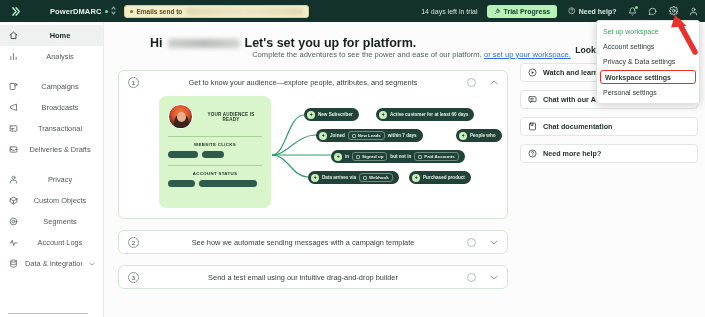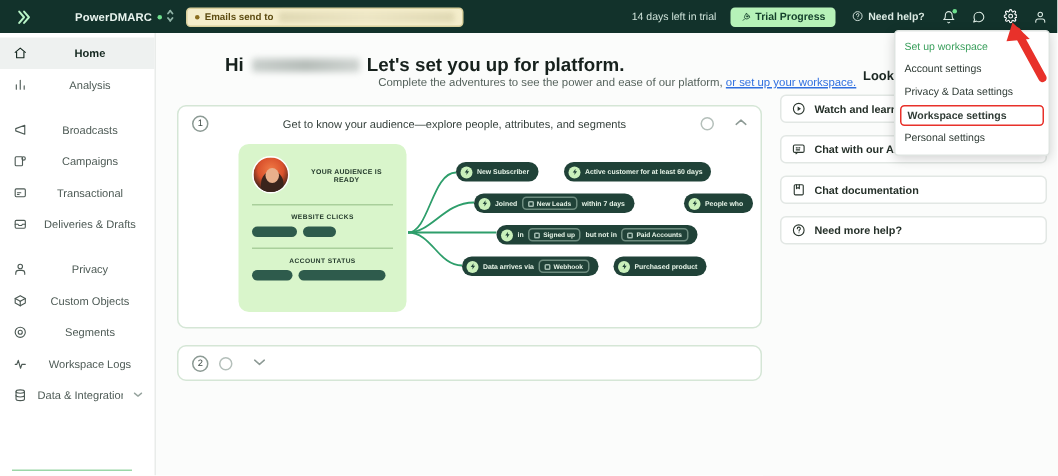--- a/index.html
+++ b/index.html
@@ -279,34 +279,34 @@
           </svg>
         </span>
       <span class="lbl">Analysis</span>
     </div>
 
     <div class="nav-gap"></div>
 
     <div class="nav-item">
       <span class="ic">
           <svg width="9" height="9" viewBox="0 0 24 24" fill="none" stroke="#4d5a55" stroke-width="2" stroke-linecap="round" stroke-linejoin="round">
-            <path d="M20 4v16L4 14V10z"></path>
-          </svg>
-        </span>
-      <span class="lbl">Broadcasts</span>
-    </div>
-
-    <div class="nav-item">
-      <span class="ic">
-          <svg width="9" height="9" viewBox="0 0 24 24" fill="none" stroke="#4d5a55" stroke-width="2" stroke-linecap="round" stroke-linejoin="round">
             <rect x="3" y="4" width="13" height="16" rx="2"></rect>
             <circle cx="18" cy="7" r="3"></circle>
           </svg>
         </span>
       <span class="lbl">Campaigns</span>
+    </div>
+
+    <div class="nav-item">
+      <span class="ic">
+          <svg width="9" height="9" viewBox="0 0 24 24" fill="none" stroke="#4d5a55" stroke-width="2" stroke-linecap="round" stroke-linejoin="round">
+            <path d="M20 4v16L4 14V10z"></path>
+          </svg>
+        </span>
+      <span class="lbl">Broadcasts</span>
     </div>
 
     <div class="nav-item">
       <span class="ic">
           <svg width="9" height="9" viewBox="0 0 24 24" fill="none" stroke="#4d5a55" stroke-width="2" stroke-linecap="round" stroke-linejoin="round">
             <rect x="3" y="5" width="18" height="14" rx="2"></rect>
             <path d="M7 12h6M7 15h3"></path>
           </svg>
         </span>
       <span class="lbl">Transactional</span>
@@ -354,21 +354,21 @@
         </span>
       <span class="lbl">Segments</span>
     </div>
 
     <div class="nav-item">
       <span class="ic">
           <svg width="9" height="9" viewBox="0 0 24 24" fill="none" stroke="#4d5a55" stroke-width="2" stroke-linecap="round" stroke-linejoin="round">
             <path d="M3 13h3l2.5-7 4 14L15 13h6"></path>
           </svg>
         </span>
-      <span class="lbl">Workspace Logs</span>
+      <span class="lbl">Account Logs</span>
     </div>
 
     <div class="nav-item">
       <span class="ic">
           <svg width="9" height="9" viewBox="0 0 24 24" fill="none" stroke="#4d5a55" stroke-width="2" stroke-linecap="round" stroke-linejoin="round">
             <ellipse cx="12" cy="5.5" rx="7.5" ry="3"></ellipse>
             <path d="M4.5 5.5v13c0 1.7 3.4 3 7.5 3s7.5-1.3 7.5-3v-13"></path>
             <path d="M4.5 12c0 1.7 3.4 3 7.5 3s7.5-1.3 7.5-3"></path>
           </svg>
         </span>
@@ -516,27 +516,38 @@
             <span class="ptxt">Purchased product</span>
           </div>
 
         </div>
       </div>
     </div>
 
     <div class="step-card">
       <div class="step-head">
         <span class="step-num">2</span>
+        <span class="step-title">See how we automate sending messages with a campaign template</span>
         <span class="step-radio"></span>
         <span class="step-chev"><svg width="8" height="5" viewBox="0 0 12 7" fill="none" stroke="#8d9a95" stroke-width="1.5" stroke-linecap="round" stroke-linejoin="round">
               <path d="M1.2 1.4L6 5.6l4.8-4.2"></path>
             </svg></span>
       </div>
     </div>
 
+    <div class="step-card">
+      <div class="step-head">
+        <span class="step-num">3</span>
+        <span class="step-title">Send a test email using our intuitive drag-and-drop builder</span>
+        <span class="step-radio"></span>
+        <span class="step-chev"><svg width="8" height="5" viewBox="0 0 12 7" fill="none" stroke="#8d9a95" stroke-width="1.5" stroke-linecap="round" stroke-linejoin="round">
+              <path d="M1.2 1.4L6 5.6l4.8-4.2"></path>
+            </svg></span>
+      </div>
+    </div>
 
   </div>
 
   <div class="help">
     <div class="help-title">Looking for help</div>
 
     <div class="help-item">
       <span class="hic">
           <svg width="9" height="9" viewBox="0 0 24 24" fill="none" stroke="#2b372f" stroke-width="2">
             <circle cx="12" cy="12" r="9.5"></circle>

